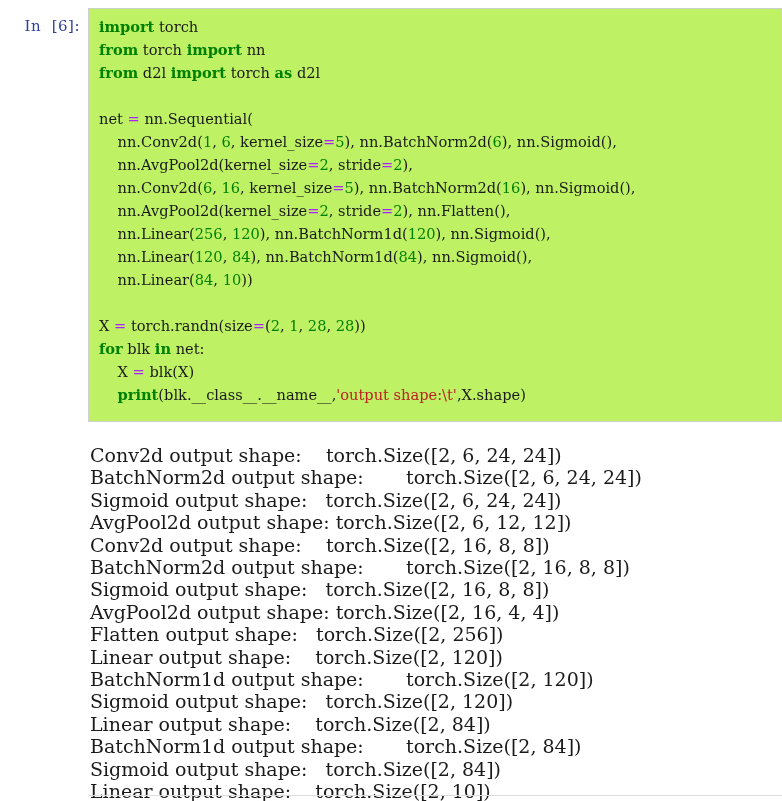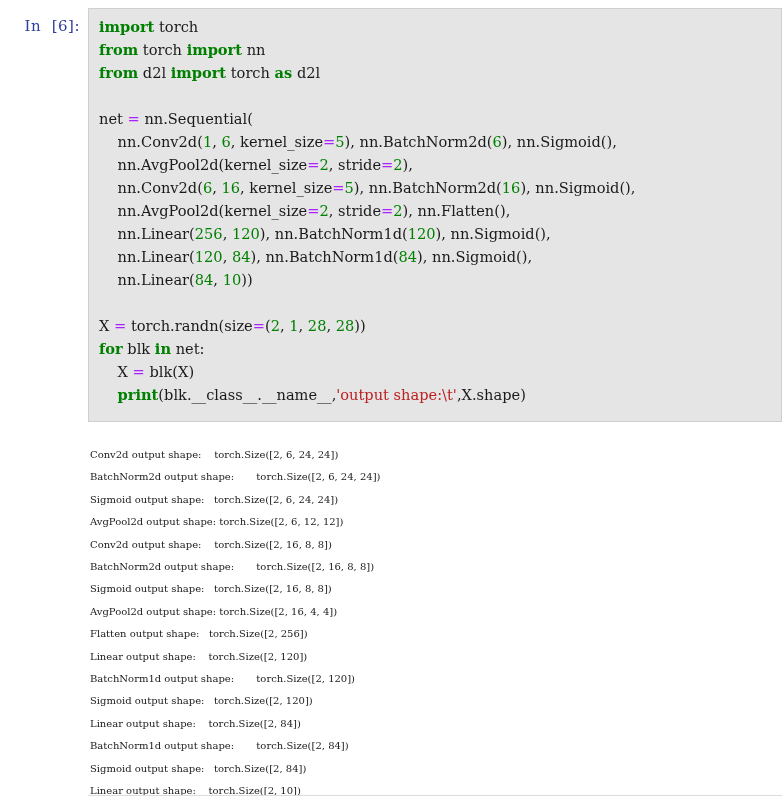--- a/index.html
+++ b/index.html
@@ -42,21 +42,21 @@
     color: #303f9f;
     font-family: "DejaVu Serif", serif;
     font-size: 15px;
     letter-spacing: 0.5px;
     white-space: pre;
     user-select: none;
   }
 
   .input-area {
     flex: 1;
-    background: #e5e5e5;
+    background: #bef264;
     border: 1px solid #cfcfcf;
     border-left: 1px solid #cfcfcf;
     box-sizing: border-box;
     padding: 6px 4px 10px 10px;
     min-height: 414px;
   }
 
   pre.code {
     margin: 0;
     padding: 0;
@@ -90,21 +90,21 @@
   }
   .output-area {
     flex: 1;
     padding: 4px 4px 4px 10px;
     box-sizing: border-box;
   }
   pre.stdout {
     margin: 0;
     padding: 0;
     font-family: "DejaVu Serif", serif;
-    font-size: 10px;
+    font-size: 19px;
     line-height: 22.4px;
     color: #1a1a1a;
     white-space: pre;
   }
 
   
   .bottom-rule {
     position: absolute;
     left: 88px;
     top: 795px;

